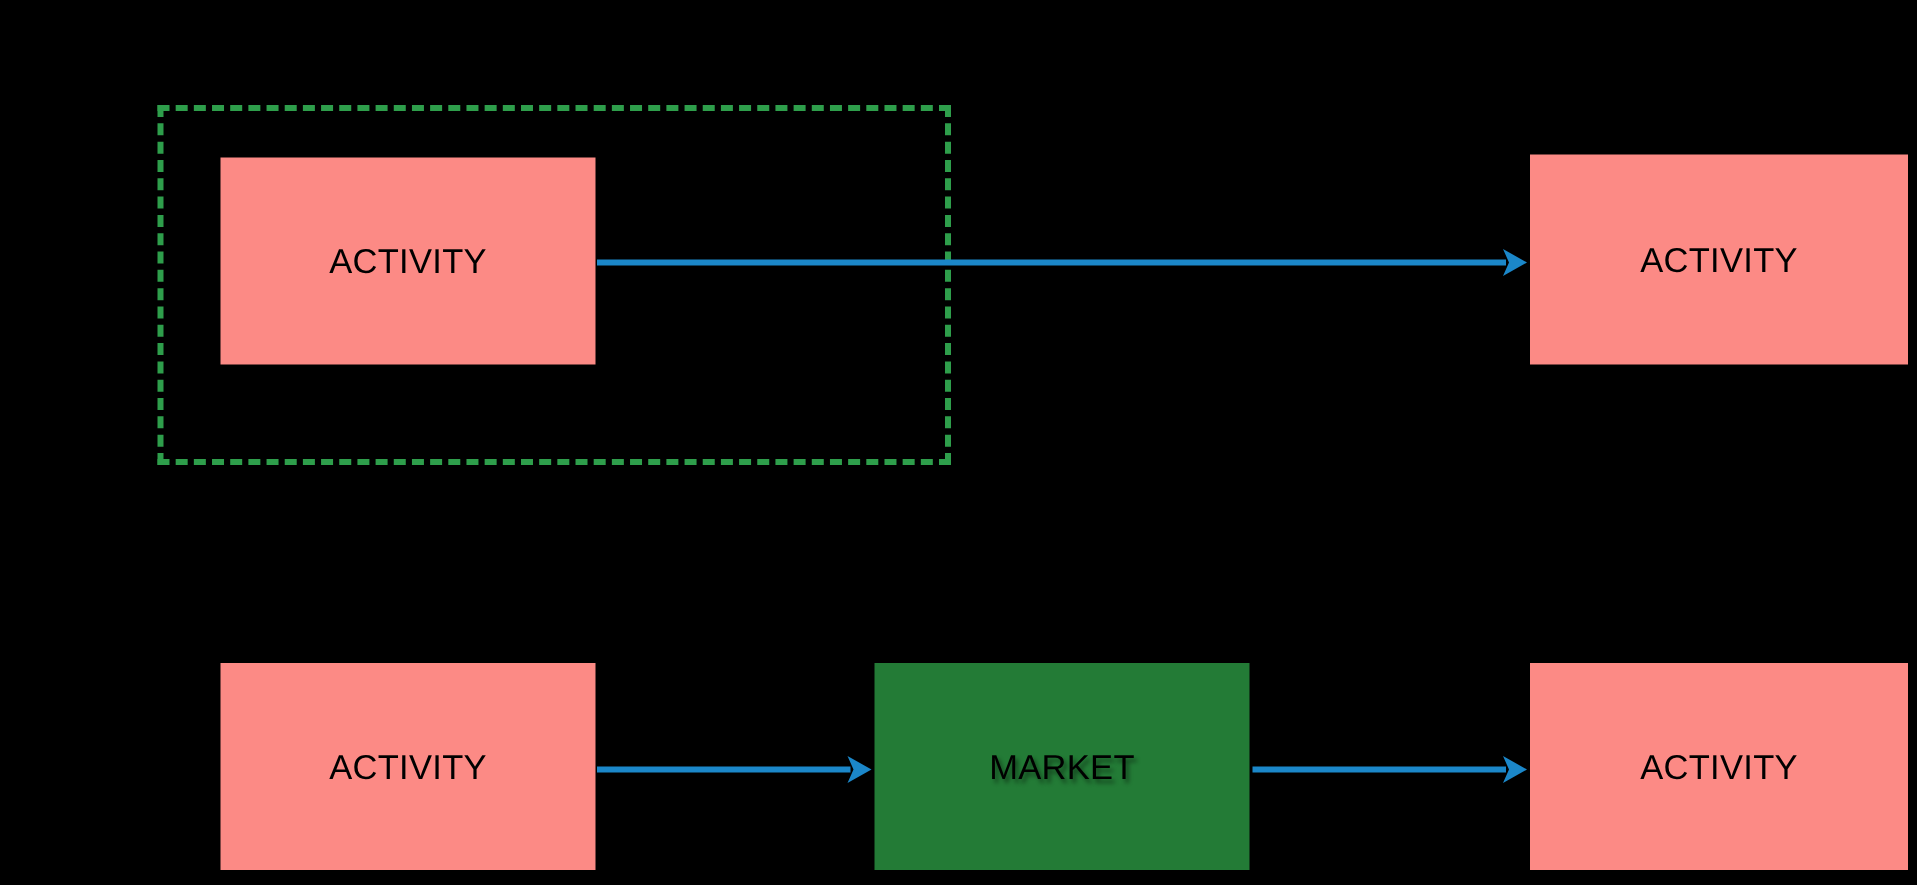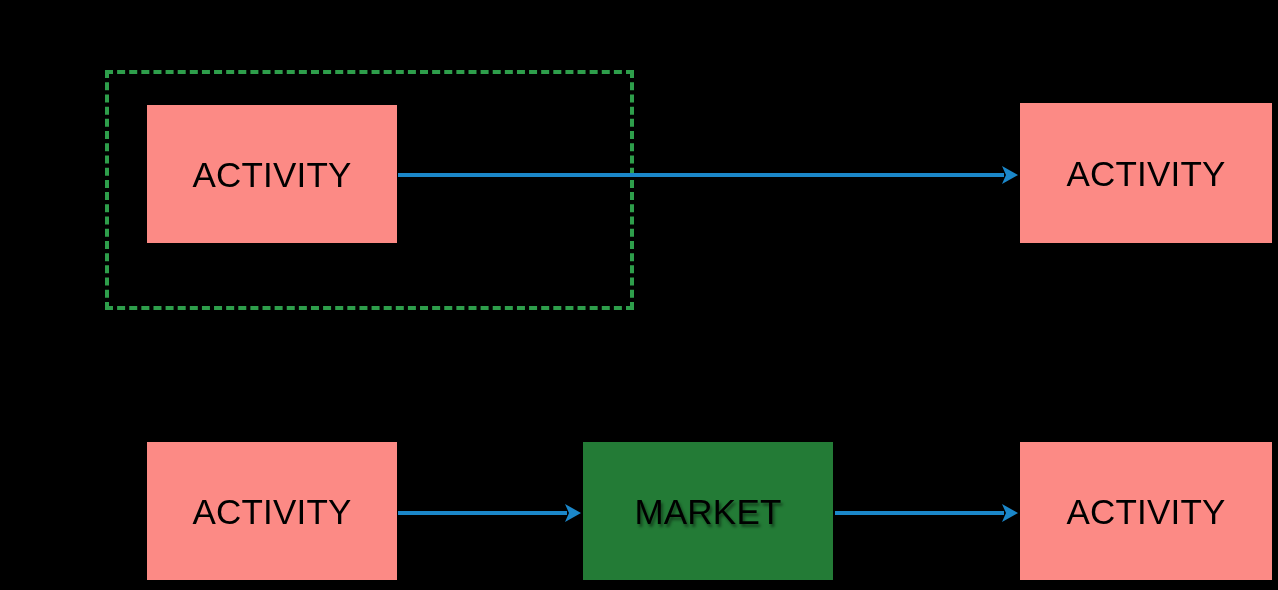--- a/index.html
+++ b/index.html
@@ -18,21 +18,21 @@
     background: #000000;
     overflow: hidden;
   }
   .node {
     position: absolute;
     display: flex;
     align-items: center;
     justify-content: center;
     box-sizing: border-box;
     color: #000000;
-    font-size: 35px;
+    font-size: 23px;
     font-weight: 400;
     letter-spacing: 0.2px;
     line-height: 1;
     white-space: nowrap;
   }
   .node.activity {
     background: #fc8a85;
   }
   .node.market {
     background: #237b36;

